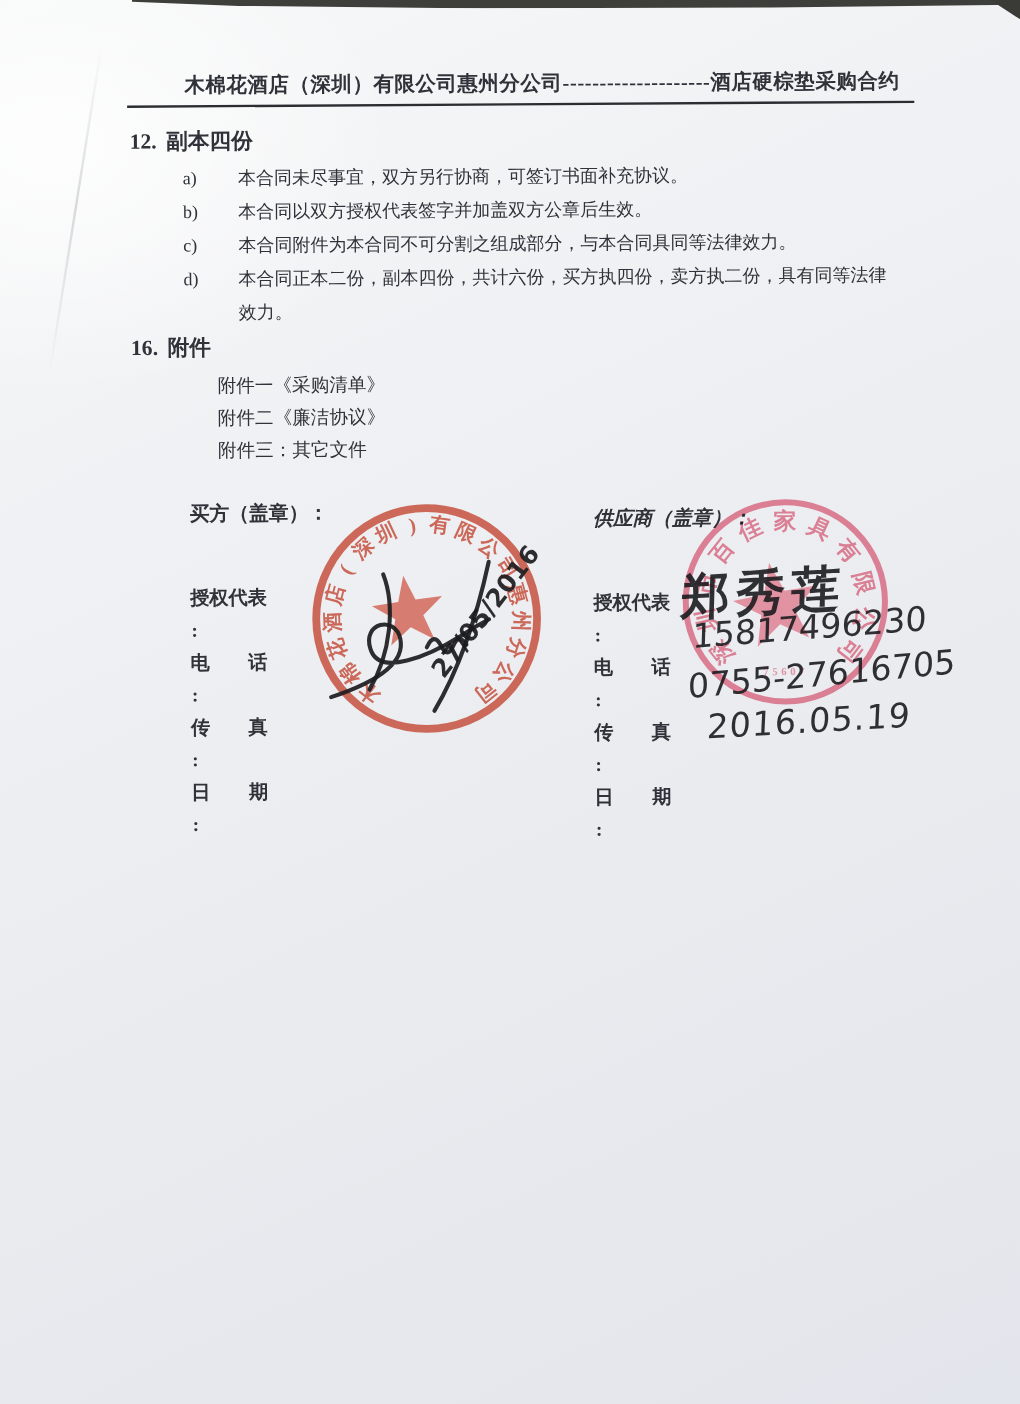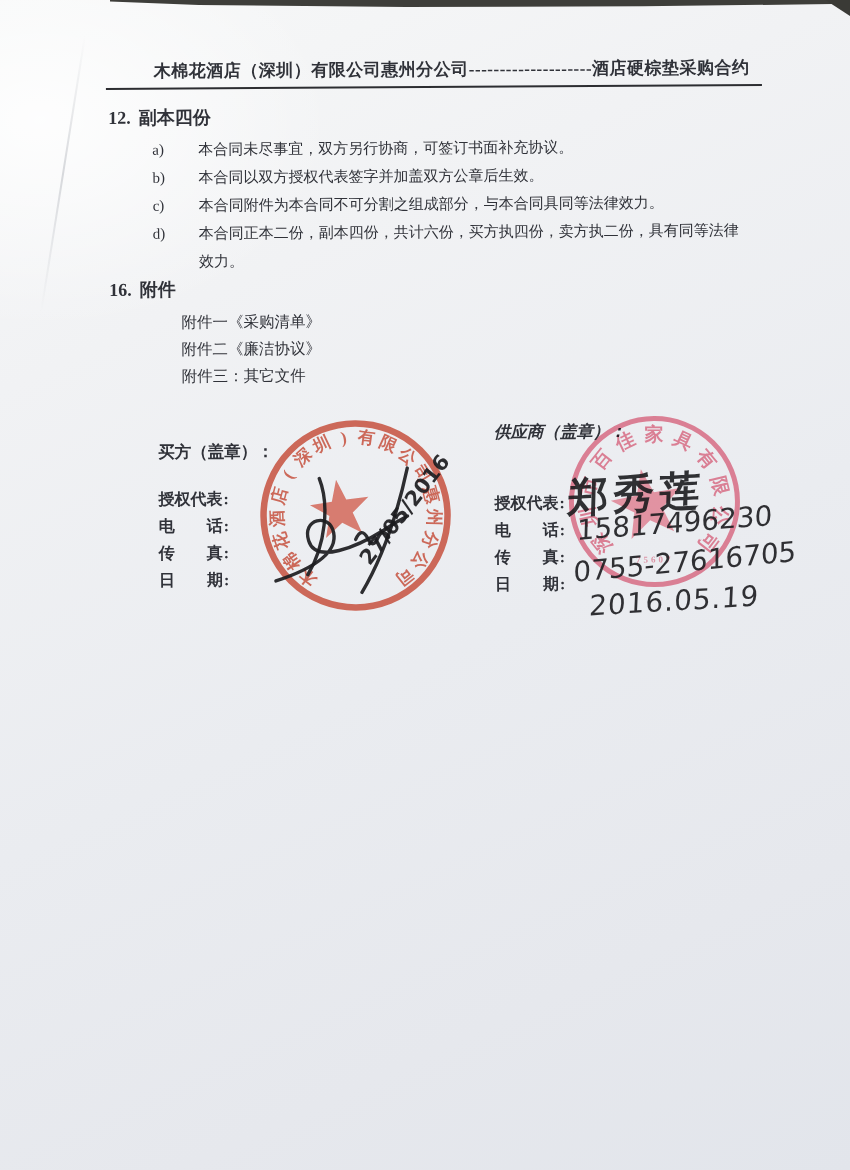--- a/index.html
+++ b/index.html
@@ -29,21 +29,21 @@
   .sec13{top:276px;}
   .sec-heading{font-size:18px;font-weight:700;display:flex;gap:8px;line-height:24px;}
   .items{margin-top:6px;font-size:15px;}
   .item{display:flex;line-height:28px;}
   .item .ltr{width:46px;margin-left:44px;flex:none;}
   .item .txt{width:552px;}
   .attachments{margin-left:72px;margin-top:7px;font-size:15.5px;line-height:27px;}
 
   .party-heading{position:absolute;font-size:16.5px;font-weight:700;white-space:nowrap;}
   .sigrows{position:absolute;font-size:16px;font-weight:600;}
-  .sig-row{display:flex;line-height:27px;}
+  .sig-row{display:flex;line-height:27px;flex-direction:column;}
   .lbl{display:inline-block;width:64px;text-align:justify;text-align-last:justify;}
   .cl{margin-left:1px;}
 
   .stamp{position:absolute;mix-blend-mode:multiply;}
   .stamp text{font-family:"Liberation Serif","DejaVu Serif",serif;font-weight:700;}
   .ink path{stroke:#1c1c1f;stroke-width:3.4;fill:none;stroke-linecap:round;opacity:.92;}
   .ink text{font-family:"DejaVu Sans",sans-serif;font-weight:600;fill:#1c1c1f;opacity:.92;}
 
   .hand{position:absolute;font-family:"DejaVu Sans",sans-serif;color:#1b1b1e;opacity:.9;
     white-space:nowrap;font-weight:500;}
@@ -96,21 +96,21 @@
         <span>16.</span>
         <span>附件</span>
       </div>
       <div class="attachments">
         <div>附件一《采购清单》</div>
         <div>附件二《廉洁协议》</div>
         <div>附件三：其它文件</div>
       </div>
     </div>
 
-    <div class="party-heading" style="left:156px;top:440px;">买方（盖章）：</div>
+    <div class="party-heading" style="left:156px;top:416px;">买方（盖章）：</div>
     <div class="sigrows" style="left:156px;top:484px;">
       <div class="sig-row">
         <span class="lbl">授权代表</span>
           <span class="cl">:</span>
       </div>
       <div class="sig-row">
         <span class="lbl">电话</span>
           <span class="cl">:</span>
       </div>
       <div class="sig-row">

